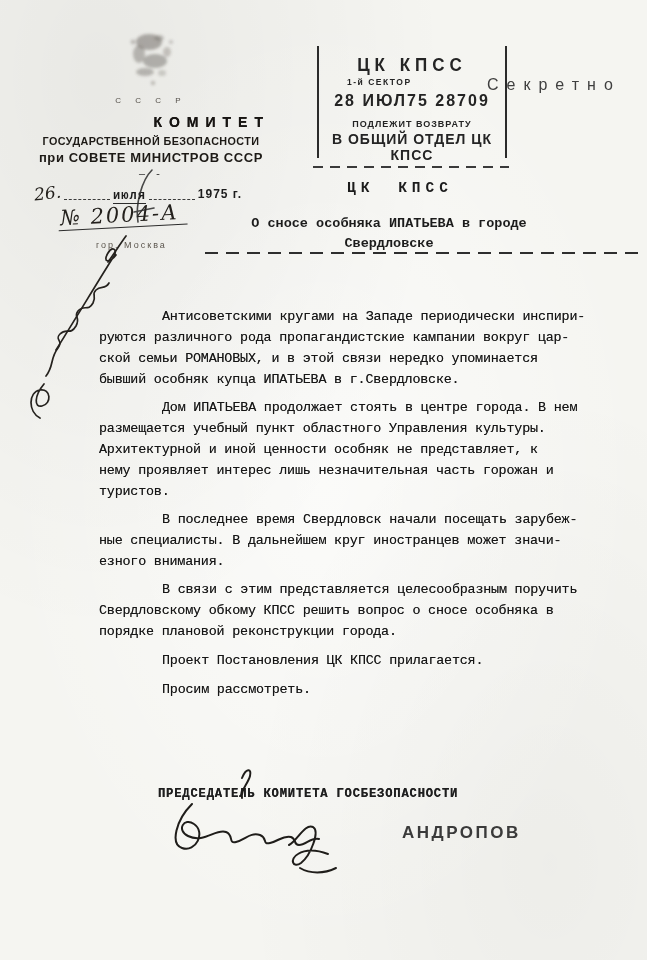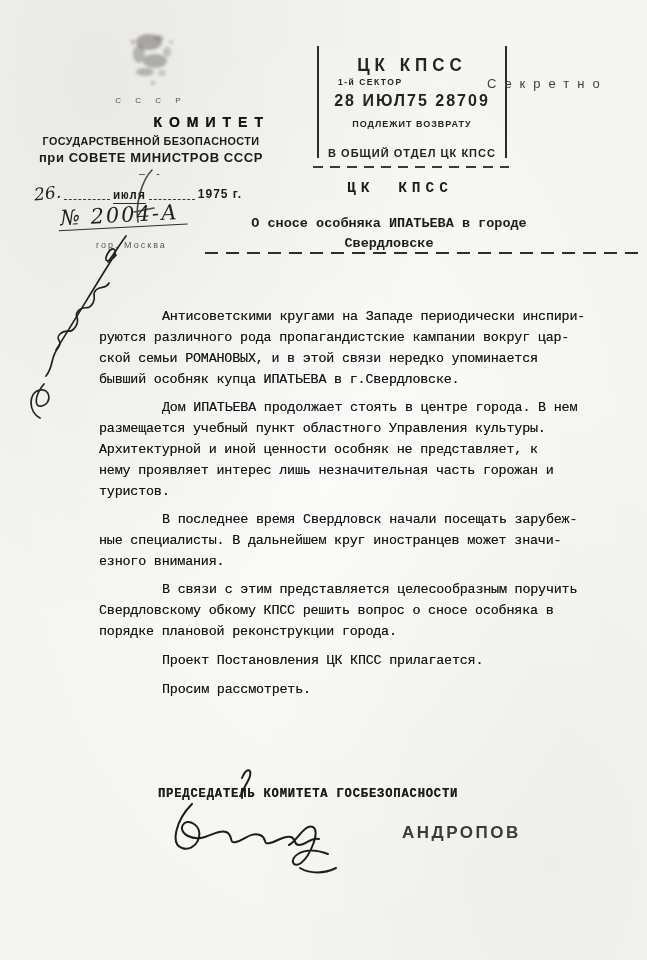--- a/index.html
+++ b/index.html
@@ -45,27 +45,27 @@
   .scrawl, .pen-stroke, .sig-svg { position:absolute; pointer-events:none; }
 
   
   .stamp { position:absolute; left:317px; top:46px; width:186px; height:112px;
            border-left:2px solid #2b2b2b; border-right:2px solid #2b2b2b;
            text-align:center; color:#242424; filter:blur(.35px);
            font-family:"Liberation Sans",sans-serif; font-weight:bold; }
   .stamp::after { content:""; position:absolute; left:-6px; right:-4px; bottom:-10px; height:2px;
            background:repeating-linear-gradient(90deg,#3a3a3a 0 10px,transparent 10px 17px); }
   .stamp-l1 { font-size:17px; letter-spacing:5px; margin-top:10px; transform:scaleY(1.05); }
-  .stamp-l2 { font-size:8.5px; letter-spacing:1.5px; margin-top:1px; text-align:left; padding-left:19px; }
+  .stamp-l2 { font-size:8.5px; letter-spacing:1.5px; margin-top:1px; text-align:left; padding-left:28px; }
   .stamp-l3 { font-size:16px; letter-spacing:2px; margin-top:5px; }
   .stamp-l4 { font-size:9px; letter-spacing:1px; margin-top:9px; }
-  .stamp-l5 { font-size:11px; letter-spacing:1px; margin-top:18px; }
+  .stamp-l5 { font-size:14px; letter-spacing:1px; margin-top:2px; }
 
   .secret { position:absolute; left:487px; top:76px; font-family:"Liberation Sans",sans-serif;
-            font-size:13px; letter-spacing:8px; color:#3f3f3f; filter:blur(.45px); }
+            font-size:16px; letter-spacing:8px; color:#3f3f3f; filter:blur(.45px); }
 
   
   .addressee { position:absolute; left:310px; top:180px; width:180px; text-align:center;
                font-size:14.5px; font-weight:bold; letter-spacing:5px; word-spacing:10px; }
   .subject { position:absolute; left:203px; top:214px; width:372px; text-align:center;
              font-size:13.5px; font-weight:bold; line-height:20px; }
   .subject-underline { position:absolute; left:205px; top:252px; width:440px; height:2px;
              background:repeating-linear-gradient(90deg,#2e2e2e 0 13px,transparent 13px 21px); }
 
   

